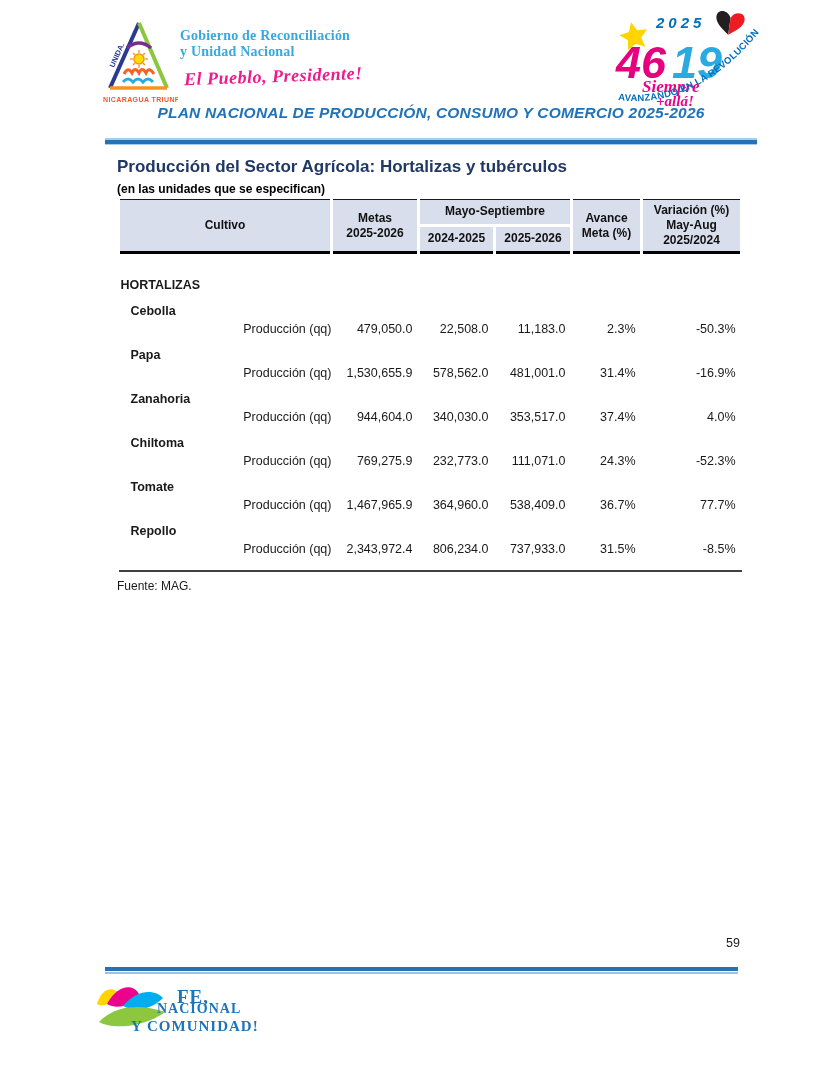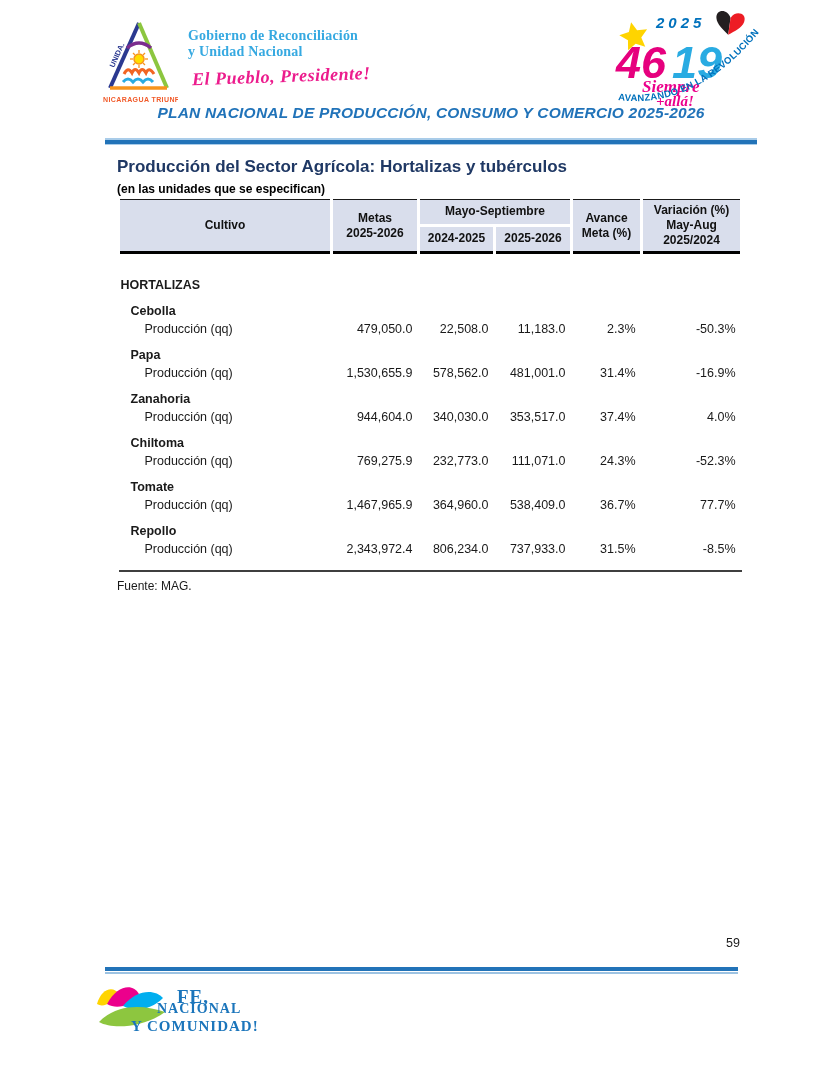--- a/index.html
+++ b/index.html
@@ -6,21 +6,21 @@
   body { background: #888; font-family: "Liberation Sans", sans-serif; }
   .page {
     position: relative; width: 825px; height: 1068px;
     margin: 0 auto; background: #fff; overflow: hidden;
     color: #1a1a1a;
   }
 
   
   .gov-logo { position: absolute; left: 98px; top: 14px; width: 330px; height: 92px; }
   .gov-logo svg { position: absolute; left: 0; top: 2px; }
-  .gov-text { position: absolute; left: 90px; top: 14px; width: 250px; }
+  .gov-text { position: absolute; left: 82px; top: 14px; width: 250px; }
   .gov-line {
     font-family: "Liberation Serif", serif; font-weight: bold;
     font-size: 14px; line-height: 16px; color: #36A9E1; letter-spacing: .2px;
   }
   .gov-slogan {
     font-family: "Liberation Serif", serif; font-weight: bold; font-style: italic;
     font-size: 18px; color: #EC1C8D; margin-top: 5px; margin-left: 4px;
     transform: rotate(-2deg); letter-spacing: .5px;
   }
 
@@ -57,21 +57,21 @@
   thead th {
     background: #D9DEEC; font-size: 12px; font-weight: bold; color: #111;
     text-align: center; vertical-align: middle; padding: 3px 2px;
     white-space: pre-line; line-height: 15px;
     border-left: 3px solid #fff; border-right: 3px solid #fff;
   }
   thead th.group { border-bottom: 3px solid #fff; margin-left: 6px; }
   tbody td { font-size: 12.5px; color: #1a1a1a; line-height: 18px; }
   td.section { font-weight: bold; padding: 22px 0 0 2px; }
   td.crop { font-weight: bold; padding: 8px 0 0 12px; }
-  td.metric { padding-left: 26px; }
+  td.metric { padding-left: 26px; text-align: right; }
   td.num { text-align: right; padding-right: 6px; }
   tr.last td { padding-bottom: 12px; }
   .doc-source { font-size: 12px; margin-top: 7px; }
 
   .page-number {
     position: absolute; left: 117px; top: 936px; width: 623px;
     text-align: right; font-size: 12.5px; color: #1a1a1a;
   }
 
   

